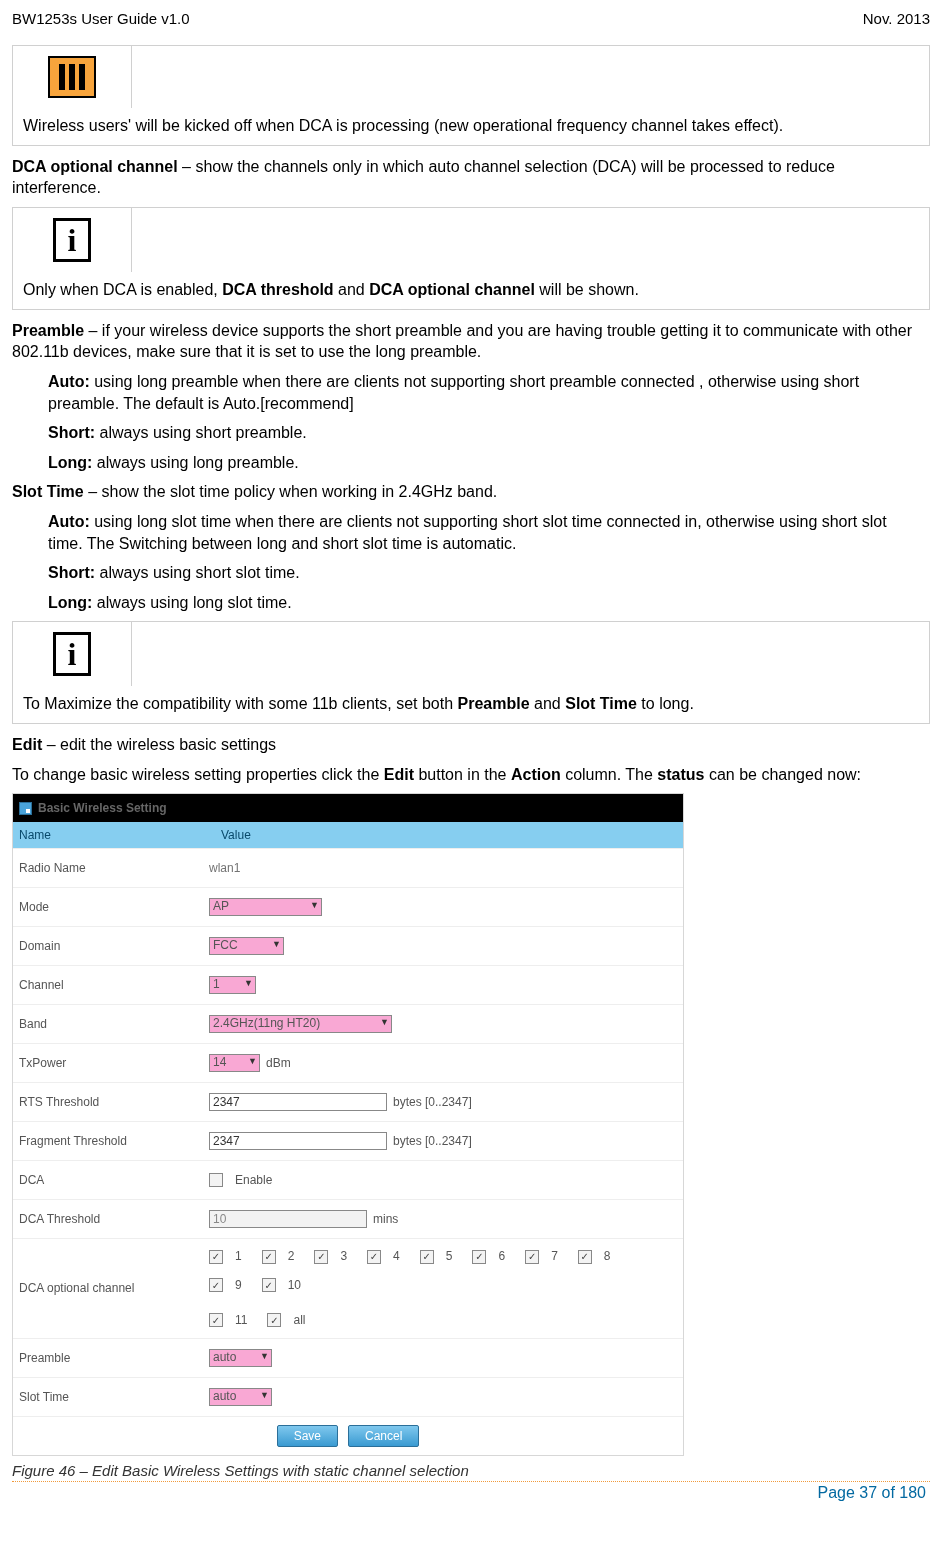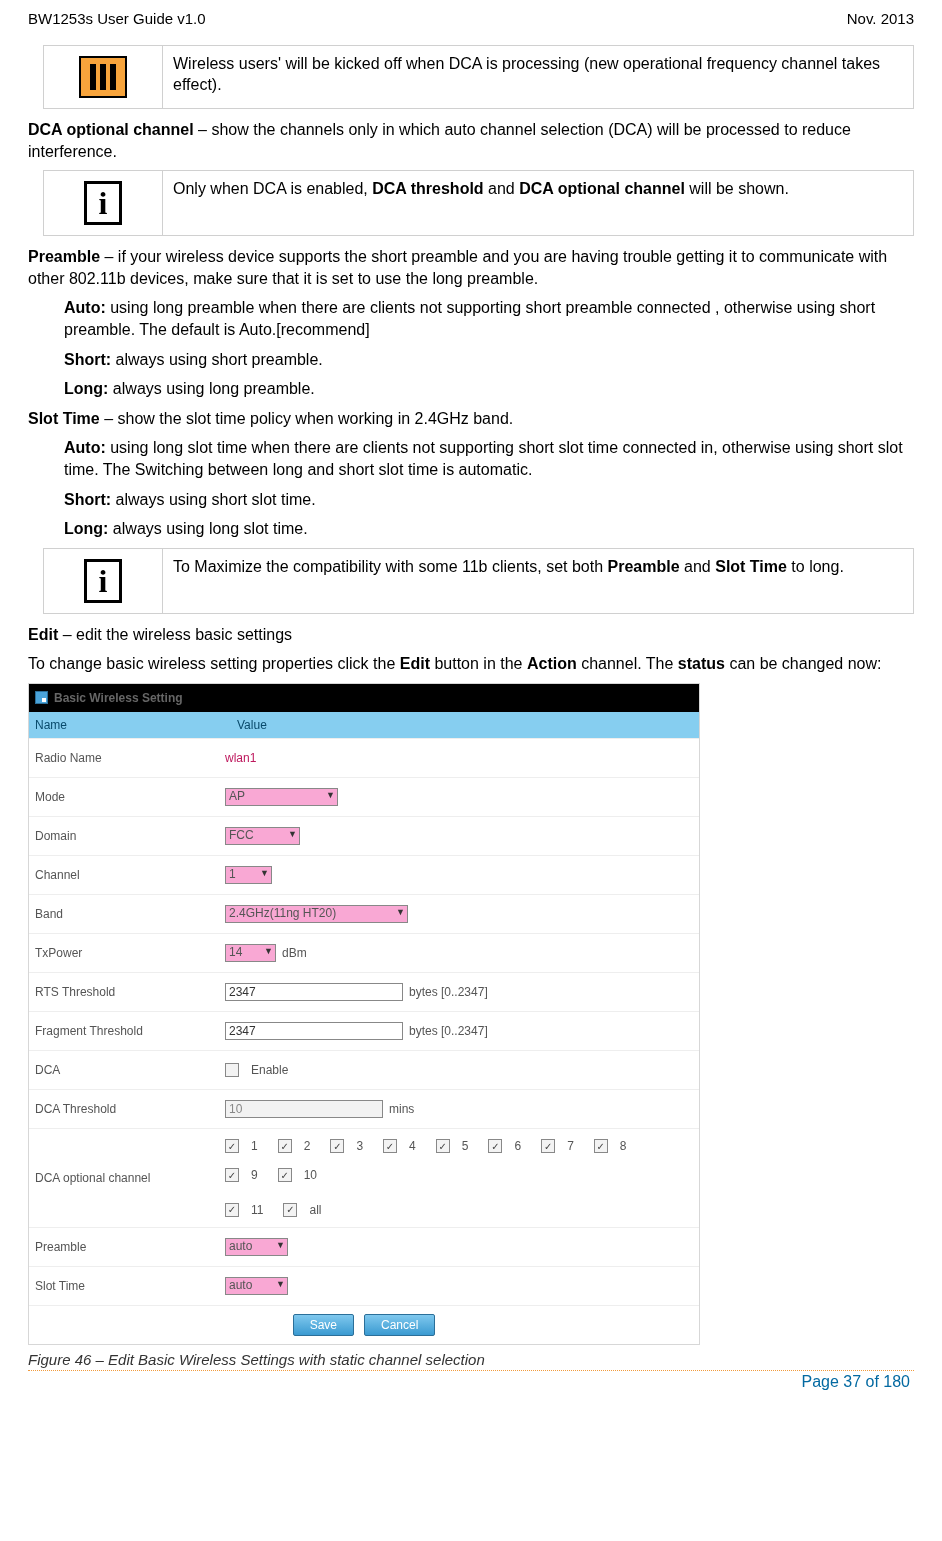--- a/index.html
+++ b/index.html
@@ -4,33 +4,34 @@
 <style>
   body {
     margin: 0;
     padding: 0;
     font-family: Arial, Helvetica, sans-serif;
     font-size: 16px;
     color: #000;
     width: 942px;
   }
   .page {
-    padding: 10px 28px;
+    padding: 10px 12px;
   }
   .header-row {
     display: flex;
     justify-content: space-between;
     font-size: 15px;
     color: #000;
     margin-bottom: 18px;
   }
   .callout {
     display: flex;
     border: 1px solid #d0d0d0;
-    margin: 4px 0 10px 15px;
+    margin: 4px 0 10px 0;
+    flex-direction: column;
   }
   .callout .icon-cell {
     width: 118px;
     display: flex;
     align-items: flex-start;
     justify-content: center;
     padding: 10px 0;
     border-right: 1px solid #d0d0d0;
   }
   .callout .text-cell {
@@ -268,37 +269,37 @@
     <div class="text-cell">
       <span>To Maximize the compatibility with some 11b clients, set both </span><span class="b">Preamble</span><span> and </span><span class="b">Slot Time</span><span> to long.</span>
     </div>
   </div>
 
   <div class="para">
     <span class="b">Edit</span><span> – edit the wireless basic settings</span>
   </div>
 
   <div class="para">
-    <span>To change basic wireless setting properties click the </span><span class="b">Edit</span><span> button in the </span><span class="b">Action</span><span> channel. The </span><span class="b">status</span><span> can be changed now:</span>
+    <span>To change basic wireless setting properties click the </span><span class="b">Edit</span><span> button in the </span><span class="b">Action</span><span> column. The </span><span class="b">status</span><span> can be changed now:</span>
   </div>
 
   <div class="shot">
     <div class="titlebar">
       <span class="sq"></span>
       <span>Basic Wireless Setting</span>
     </div>
     <div class="headrow">
       <div class="h1">Name</div>
       <div class="h2">Value</div>
     </div>
 
     <div class="row">
       <div class="lab">Radio Name</div>
       <div class="val">
-          <span style="color:#be185d;">wlan1</span>
+          <span style="color:#737373;">wlan1</span>
         </div>
     </div>
 
     <div class="row">
       <div class="lab">Mode</div>
       <div class="val">
           <span class="sel" style="width:90px;">AP</span>
         </div>
     </div>
 

